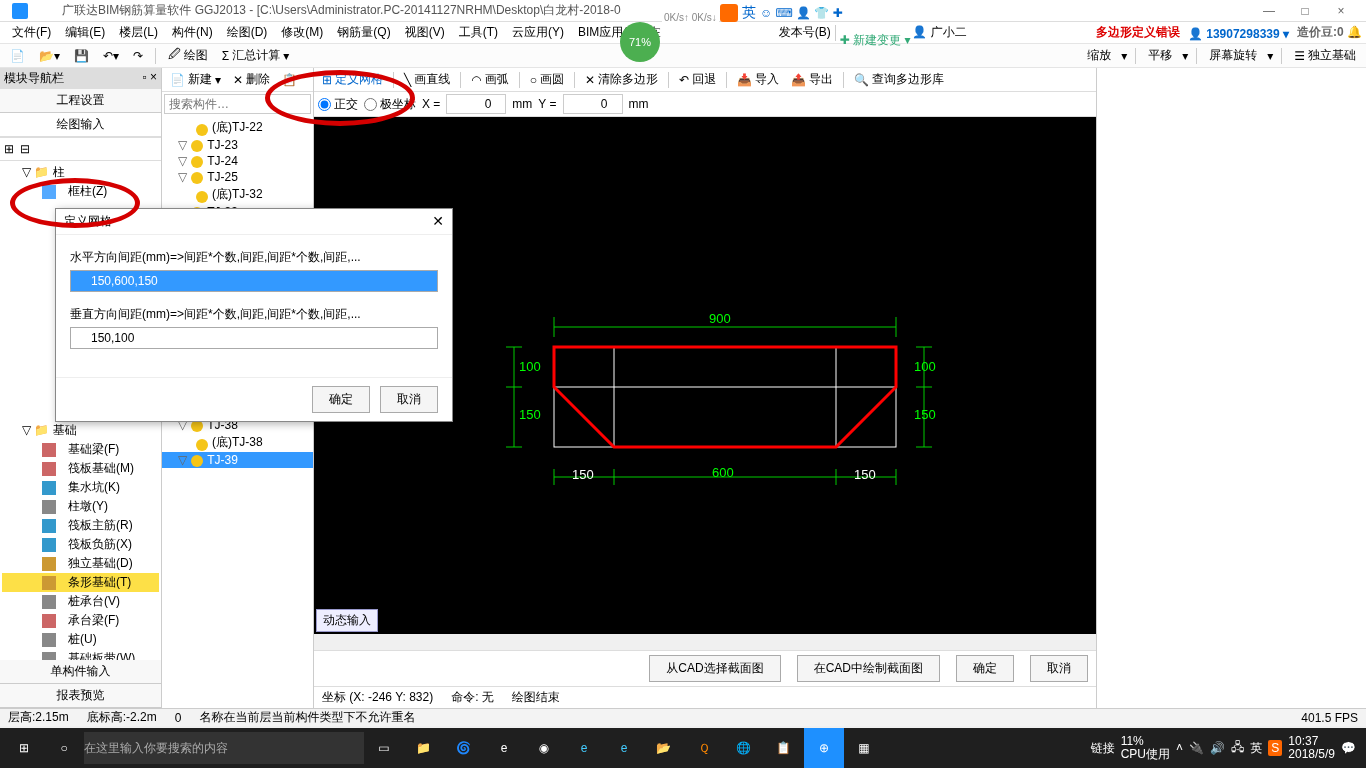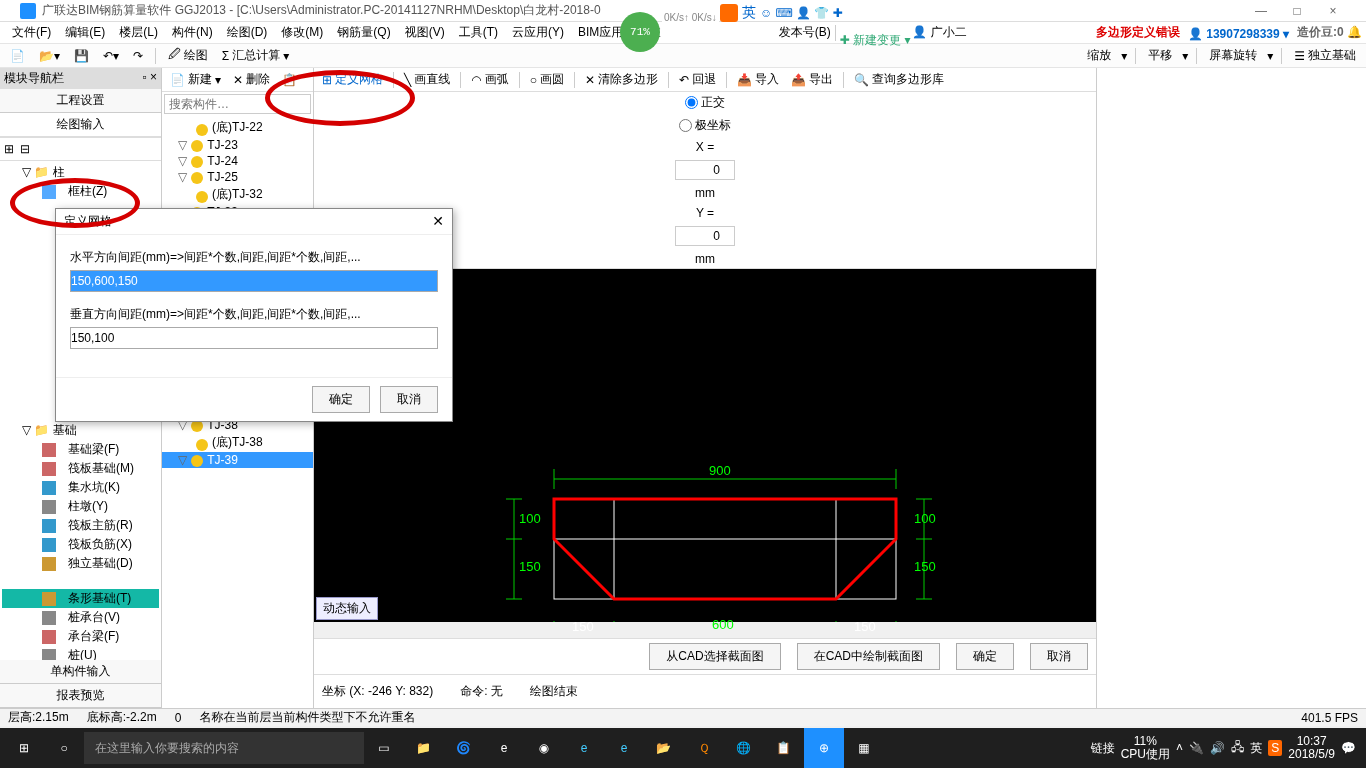--- a/index.html
+++ b/index.html
@@ -1,19 +1,19 @@
 <!DOCTYPE html>
 <html><head>
 <meta charset="utf-8">
 <style>
 * { margin: 0; padding: 0; box-sizing: border-box; font-family: "Microsoft YaHei", SimSun, sans-serif; font-size: 12px; }
 body { width: 1366px; height: 768px; background: #f0f0f0; overflow: hidden; position: relative; }
 
 
-.titlebar { height: 22px; background: #fff; display: flex; align-items: center; padding: 0 20px; border-bottom: 1px solid #ddd; }
+.titlebar { height: 22px; background: #fff; display: flex; align-items: center; padding: 0 12px; border-bottom: 1px solid #ddd; gap: 28px; }
 .titlebar .icon-app { width: 16px; height: 16px; background: #1e90ff; margin-right: 6px; border-radius: 2px; }
 .titlebar .title { flex: 1; color: #555; font-size: 12px; }
 .titlebar .wnd-btns { display: flex; gap: 10px; }
 .titlebar .wnd-btn { width: 26px; text-align: center; color: #666; cursor: pointer; }
 
 
 .menubar { height: 22px; background: #fff; display: flex; align-items: center; padding: 0 6px; gap: 2px; border-bottom: 1px solid #e5e5e5; position: relative; }
 .menubar .menu-item { padding: 2px 6px; cursor: pointer; }
 .menubar .right-area { position: absolute; right: 4px; display: flex; align-items: flex-end; gap: 8px; font-weight: bold; }
 .menubar .err-text { color: #d00; }
@@ -26,75 +26,75 @@
 .sep { width: 1px; height: 16px; background: #ccc; margin: 0 2px; }
 
 
 .main { display: flex; height: 640px; }
 .left-panel { width: 162px; background: #fff; border-right: 1px solid #ccc; display: flex; flex-direction: column; }
 .panel-title { background: #ddd; padding: 2px 4px; display: flex; justify-content: space-between; text-align: right; }
 .panel-tab { text-align: center; padding: 3px; background: #f8f8f8; border-bottom: 1px solid #ccc; cursor: pointer; }
 .left-tree { flex: 1; overflow: hidden; padding: 2px; }
 .tree-item { padding: 1px 2px 1px 20px; cursor: pointer; white-space: nowrap; }
 .tree-item.l2 { padding-left: 40px; display: flex; align-items: center; gap: 12px; }
-.tree-item.sel { background: #14b8a6; margin-top: 16px; }
+.tree-item.sel { background: #fde047; }
 .tree-ico { width: 14px; height: 14px; display: inline-block; background: #888; }
 
 .mid-panel { width: 152px; background: #fff; border-right: 1px solid #ccc; display: flex; flex-direction: column; }
 .mid-toolbar { padding: 2px 4px; display: flex; gap: 4px; border-bottom: 1px solid #ddd; }
 .search-box { width: 100%; border: 1px solid #ccc; padding: 2px 4px; color: #999; }
 .mid-tree { flex: 1; overflow: hidden; padding: 2px 0; }
 .mt-item { padding: 1px 2px 1px 16px; display: flex; align-items: flex-end; gap: 4px; cursor: pointer; white-space: nowrap; }
 .mt-item.l2 { padding-left: 34px; }
 .mt-item.sel { background: #3399ff; color: #fff; }
 .gear { width: 12px; height: 12px; background: #f5c518; border-radius: 50%; display: inline-block; }
 .caret { color: #666; }
 
 .canvas-panel { flex: 1; display: flex; flex-direction: column; position: relative; }
 .canvas-toolbar { background: #fff; padding: 2px 4px; display: flex; flex-wrap: wrap; align-items: center; gap: 4px; border-bottom: 1px solid #ddd; }
-.canvas-toolbar2 { background: #fff; padding: 2px 4px; display: flex; align-items: center; gap: 6px; border-bottom: 1px solid #ddd; flex-direction: column; }
+.canvas-toolbar2 { background: #fff; padding: 2px 4px; display: flex; align-items: center; gap: 6px; border-bottom: 1px solid #ddd; }
 .num-input { width: 60px; height: 20px; border: 1px solid #ccc; text-align: right; padding: 0 14px 0 2px; }
 .radio { display: inline-flex; align-items: center; gap: 3px; }
 
 .canvas { flex: 1; background: #000; position: relative; }
 .dim-text { position: absolute; color: #0f0; font-size: 13px; }
 
 .canvas-bottom { background: #fff; display: flex; align-items: center; padding: 4px 8px; gap: 16px; border-top: 1px solid #ddd; margin-top: 16px; }
 .btn { border: 1px solid #aaa; background: #f5f5f5; padding: 4px 16px; cursor: pointer; }
-.status1 { background: #fff; padding: 8px 8px; display: flex; gap: 27px; border-top: 1px solid #ddd; text-align: center; }
+.status1 { background: #fff; padding: 2px 8px; display: flex; gap: 18px; border-top: 1px solid #ddd; text-align: center; }
 
 .right-panel { width: 270px; background: #fff; border-left: 1px solid #ccc; padding: 2px 6px; }
 
 
 .dialog { position: absolute; left: 55px; top: 208px; width: 398px; background: #fff; border: 1px solid #888; box-shadow: 2px 2px 8px rgba(0,0,0,0.3); z-index: 100; }
 .dlg-title { padding: 4px 8px; display: flex; justify-content: space-between; background: #fff; border-bottom: 1px solid #eee; }
 .dlg-close { cursor: pointer; font-size: 14px; }
 .dlg-body { padding: 14px; }
 .dlg-label { margin-bottom: 4px; }
-.dlg-input { width: 100%; border: 1px solid #aaa; padding: 3px 0; margin-bottom: 14px; }
+.dlg-input { width: 100%; border: 1px solid #aaa; padding: 3px 20px; margin-bottom: 14px; }
 .dlg-input.sel { background: #3399ff; color: #fff; }
 .dlg-btns { display: flex; justify-content: flex-end; gap: 10px; padding: 8px 14px; border-top: 1px solid #eee; }
 
 
 .status2 { height: 18px; background: #f3f3f3; display: flex; align-items: center; padding: 0 8px; gap: 18px; border-top: 1px solid #ccc; }
 .fps { position: absolute; right: 8px; }
 
 
 .taskbar { position: absolute; bottom: 0; left: 0; right: 0; height: 40px; background: #1f1f1f; display: flex; align-items: center; padding: 0 4px; color: #fff; }
 .tb-ico { width: 40px; height: 40px; display: flex; align-items: center; justify-content: center; cursor: pointer; }
-.tb-search { background: #333; height: 32px; width: 280px; display: flex; align-items: center; padding: 0 11px; color: #aaa; }
+.tb-search { background: #333; height: 32px; width: 280px; display: flex; align-items: center; padding: 0 0; color: #aaa; }
 .tb-right { margin-left: auto; display: flex; align-items: center; gap: 6px; padding-right: 6px; }
-.tb-time { text-align: center; font-size: 11px; line-height: 13px; }
+.tb-time { text-align: left; font-size: 11px; line-height: 13px; }
 
 
 .anno { position: absolute; border: 5px solid #d40000; border-radius: 50%; pointer-events: none; z-index: 200; }
 
 
 .float-badge { position: absolute; z-index: 300; }
-.pct-badge { left: 620px; top: 12px; width: 40px; height: 40px; border-radius: 50%; background: #4caf50; color: #fff; display: flex; align-items: center; justify-content: center; font-size: 11px; font-family: Liberation Mono, monospace; }
+.pct-badge { left: 620px; top: 22px; width: 40px; height: 40px; border-radius: 50%; background: #4caf50; color: #fff; display: flex; align-items: center; justify-content: center; font-size: 11px; }
 .net-badge { left: 662px; top: 10px; color: #888; font-size: 10px; line-height: 11px; background: #fff; padding: 2px; }
 .ime-badge { left: 720px; top: 4px; display: flex; gap: 4px; align-items: center; }
 .ime-ico { width: 18px; height: 18px; background: #ff6a00; border-radius: 3px; display: inline-block; }
 </style>
 </head>
 <body>
 
 <div class="float-badge pct-badge">71%</div>
 <div class="float-badge net-badge">0K/s↑
 0K/s↓</div>

